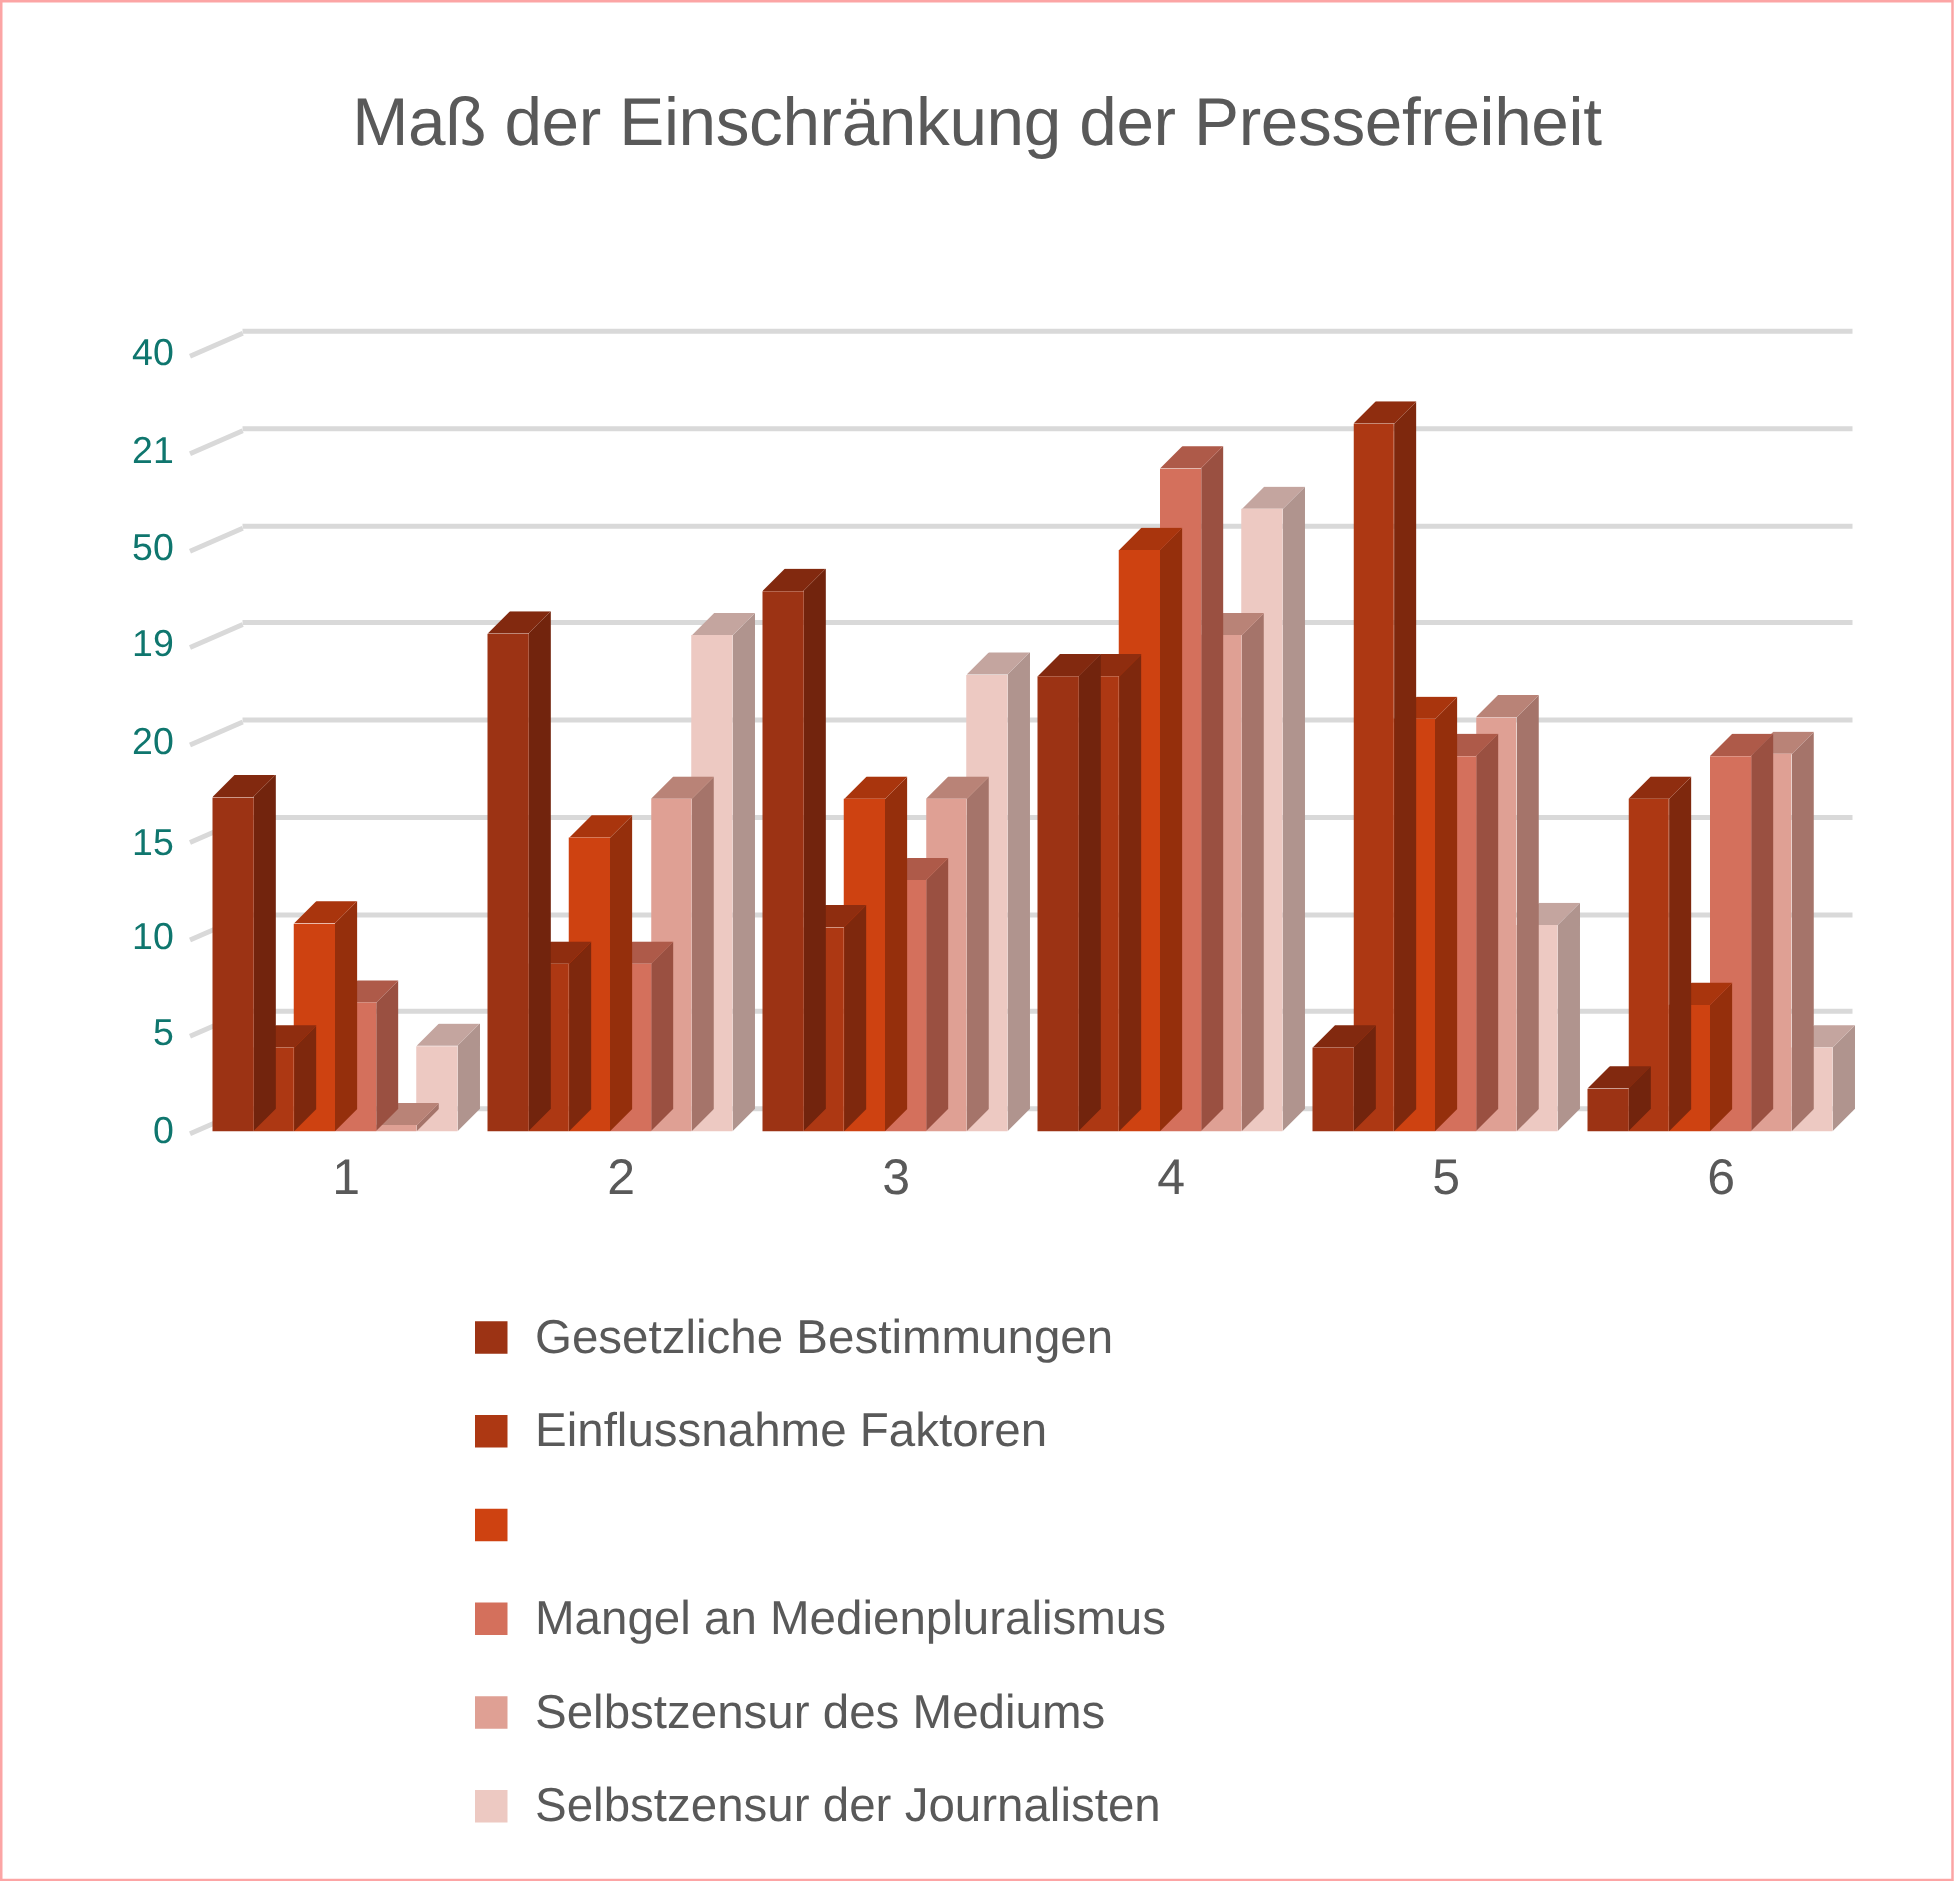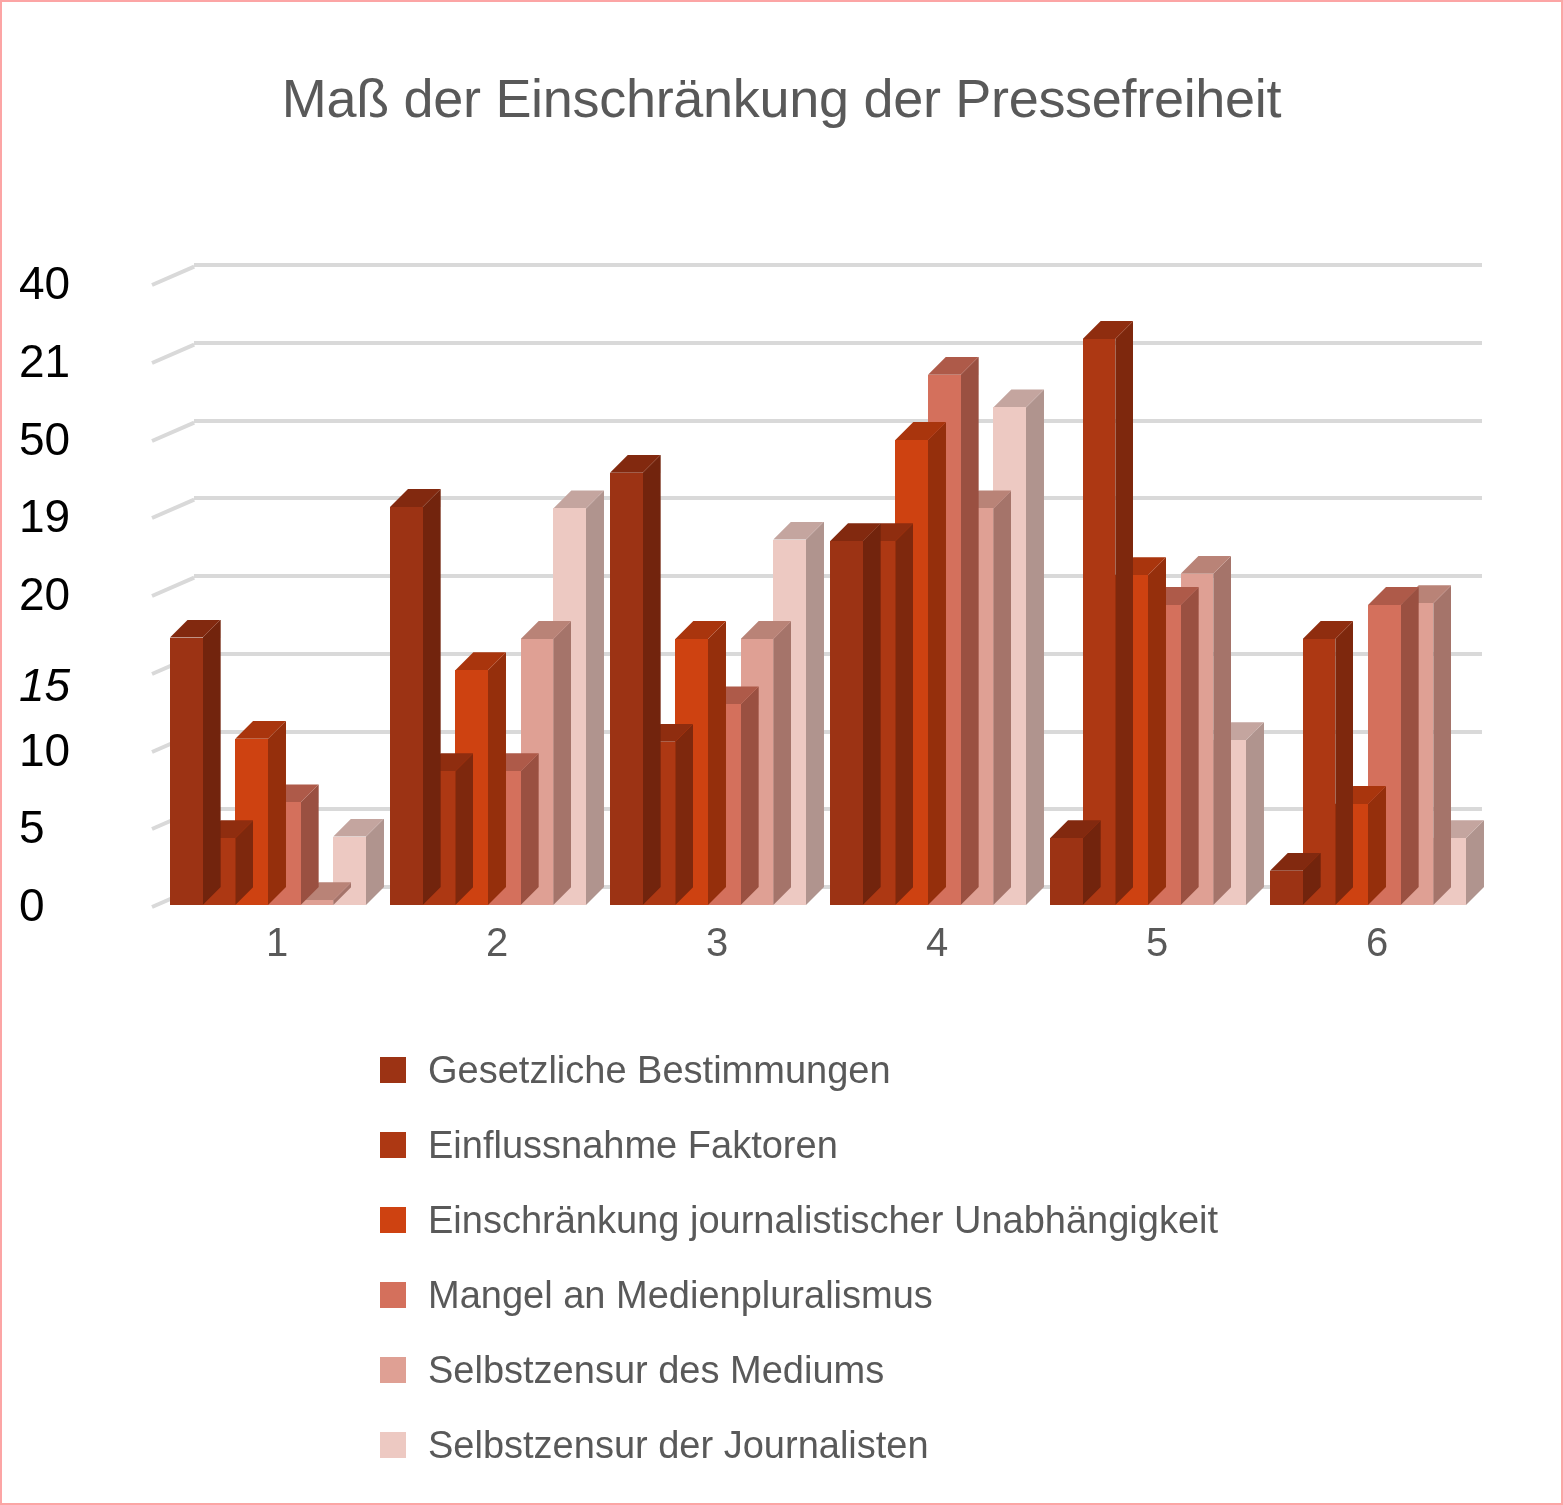--- a/index.html
+++ b/index.html
@@ -32,22 +32,23 @@
   #plot{
     position:absolute;
     left:150px; top:258px;
     width:1330px; height:645px;
   }
   
   .ytick{
     position:absolute;
     right:1343px;
     width:120px;
-    font-size:46px;
-    color:#000000;
+    text-align:right;
+    font-size:30px;
+    color:#0f766e;
     transform:translateY(-50%);
     white-space:nowrap;
   }
   
   .grid{
     position:absolute;
     left:0; width:100%;
     height:0;
     pointer-events:none;
   }
@@ -167,21 +168,21 @@
           <div class="slope"></div>
           <div class="flat"></div>
         </div>
       </div>
     <div id="yticks">
         <div class="ytick" style="top: 23px;">40</div>
         <div class="ytick" style="top: 100.75px;">21</div>
         <div class="ytick" style="top: 178.5px;">50</div>
         <div class="ytick" style="top: 256.25px;">19</div>
         <div class="ytick" style="top: 334px;">20</div>
-        <div class="ytick" style="top: 425px; font-style: italic;">15</div>
+        <div class="ytick" style="top: 415px;">15</div>
         <div class="ytick" style="top: 489.5px;">10</div>
         <div class="ytick" style="top: 567.25px;">5</div>
         <div class="ytick" style="top: 645px;">0</div>
       </div>
     <div id="bars">
         <div class="group" style="left: 18px; width: 214px;">
           <div class="bar" title="Selbstzensur der Journalisten: 4.4" style="left: 163.333px; width: 32.6667px; height: 86.42px; z-index: 10;">
             <div style="position: absolute; left: 32.6667px; bottom: 0px; width: 18px; height: 86.42px; background: rgb(176, 148, 142); clip-path: polygon(0px 18px, 100% 0px, 100% 68.42px, 0px 100%);"></div>
             <div style="position: absolute; left: 0px; bottom: 68.42px; width: 50.6667px; height: 18px; background: rgb(196, 165, 159); clip-path: polygon(0px 100%, 18px 0px, 100% 0px, 32.6667px 100%);"></div>
             <div class="front" style="height: 68.42px; background: rgb(237, 201, 194);"></div>
@@ -387,21 +388,20 @@
       <div class="legend-item">
         <span class="swatch" style="background: rgb(156, 51, 20);"></span>
         <span class="legend-label">Gesetzliche Bestimmungen</span>
       </div>
       <div class="legend-item">
         <span class="swatch" style="background: rgb(173, 56, 19);"></span>
         <span class="legend-label">Einflussnahme Faktoren</span>
       </div>
       <div class="legend-item">
         <span class="swatch" style="background: rgb(206, 66, 17);"></span>
-        <span class="legend-label">Einschränkung journalistischer Unabhängigkeit</span>
       </div>
       <div class="legend-item">
         <span class="swatch" style="background: rgb(212, 112, 92);"></span>
         <span class="legend-label">Mangel an Medienpluralismus</span>
       </div>
       <div class="legend-item">
         <span class="swatch" style="background: rgb(223, 160, 148);"></span>
         <span class="legend-label">Selbstzensur des Mediums</span>
       </div>
       <div class="legend-item">

